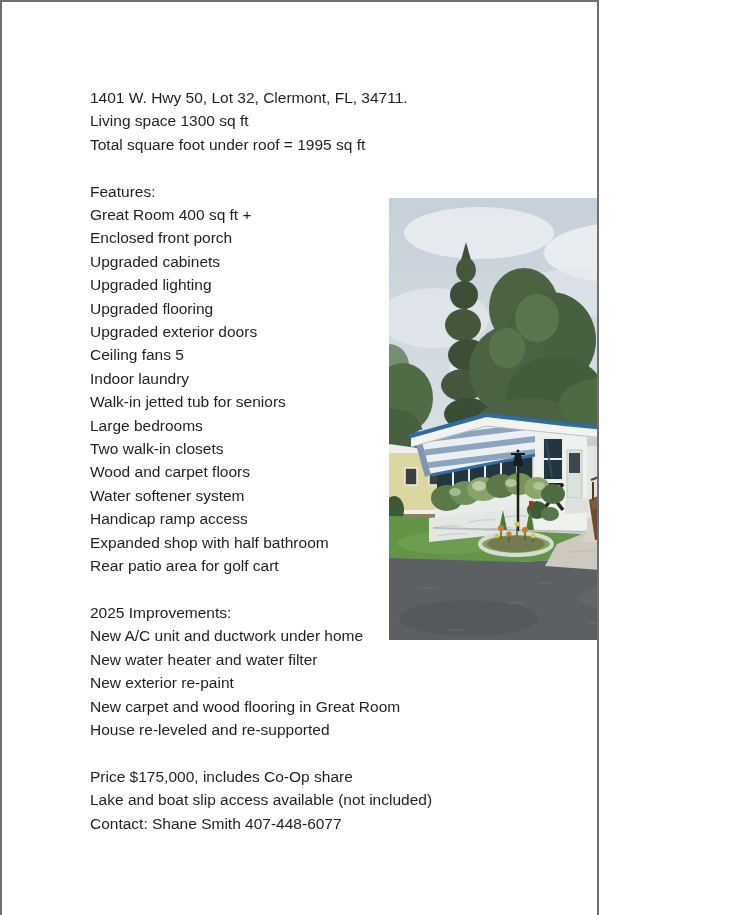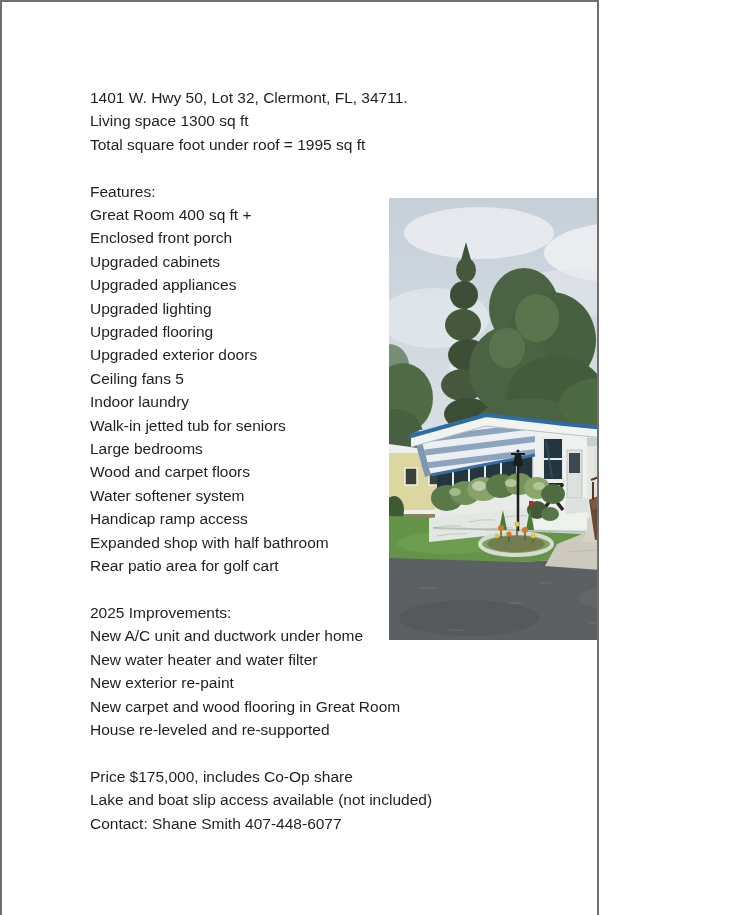--- a/index.html
+++ b/index.html
@@ -40,28 +40,28 @@
     <p>1401 W. Hwy 50, Lot 32, Clermont, FL, 34711.</p>
     <p>Living space 1300 sq ft</p>
     <p>Total square foot under roof = 1995 sq ft</p>
 
     <div class="spacer"></div>
 
     <p>Features:</p>
     <p>Great Room 400 sq ft +</p>
     <p>Enclosed front porch</p>
     <p>Upgraded cabinets</p>
-    <p>Upgraded appliances</p>
     <p>Upgraded lighting</p>
     <p>Upgraded flooring</p>
     <p>Upgraded exterior doors</p>
     <p>Ceiling fans 5</p>
     <p>Indoor laundry</p>
     <p>Walk-in jetted tub for seniors</p>
     <p>Large bedrooms</p>
+    <p>Two walk-in closets</p>
     <p>Wood and carpet floors</p>
     <p>Water softener system</p>
     <p>Handicap ramp access</p>
     <p>Expanded shop with half bathroom</p>
     <p>Rear patio area for golf cart</p>
 
     <div class="spacer"></div>
 
     <p>2025 Improvements:</p>
     <p>New A/C unit and ductwork under home</p>

